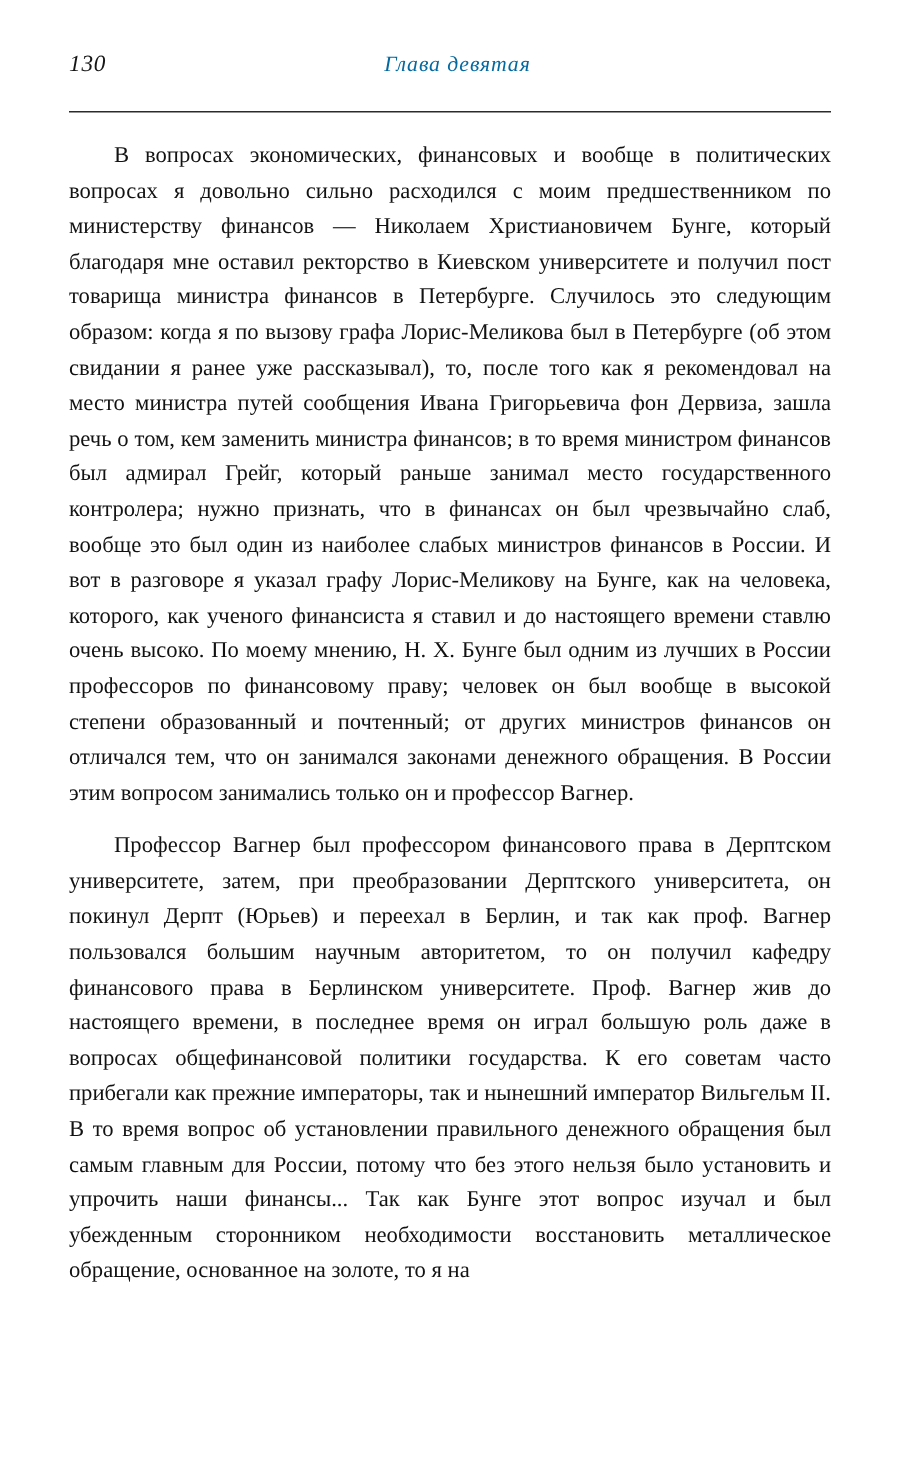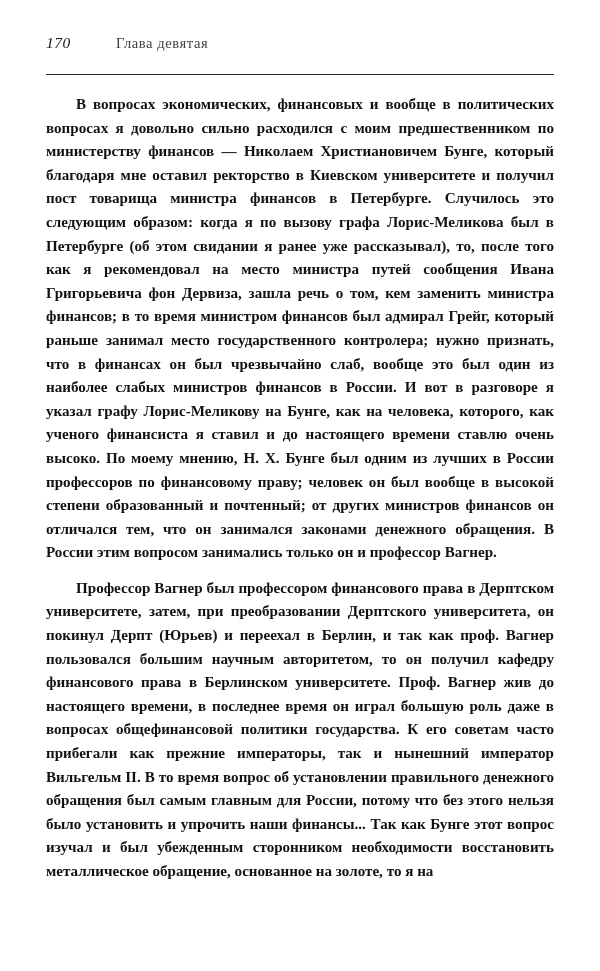--- a/index.html
+++ b/index.html
@@ -30,56 +30,56 @@
   .folio {
     font-style: italic;
     font-size: 15.5px;
     letter-spacing: 0.5px;
     color: #161616;
     width: 70px;
     flex: 0 0 auto;
   }
   .running-title {
     flex: 1 1 auto;
-    text-align: left;
+    text-align: center;
+    font-style: italic;
     font-size: 14.5px;
     letter-spacing: 0.6px;
-    color: #404040;
+    color: #0369a1;
     padding-right: 60px;
   }
   .rule {
     border: none;
     border-top: 1px solid #2b2b2b;
     margin: 0 0 18px 0;
     width: 100%;
   }
   .body-text {
     font-size: 15.1px;
     line-height: 23.6px;
     text-align: justify;
     text-justify: inter-word;
     color: #121212;
     hyphens: manual;
   }
   .body-text p {
     margin: 0;
     text-indent: 30px;
-    font-weight: bold;
   }
   .body-text p + p {
     margin-top: 12px;
   }
 </style>
 </head>
 <body>
 
 <div class="page">
 
   <div class="header">
-    <div class="folio">170</div>
+    <div class="folio">130</div>
     <div class="running-title">Глава девятая</div>
   </div>
 
   <hr class="rule">
 
   <div class="body-text">
     <p>В вопросах экономических, финансовых и вообще в политических вопросах я довольно сильно расходился с моим предшественником по министерству финансов — Николаем Христиановичем Бунге, который благодаря мне оставил ректорство в Киевском университете и получил пост товарища министра финансов в Петербурге. Случилось это следующим образом: когда я по вызову графа Лорис-Меликова был в Петербурге (об этом свидании я ранее уже рассказывал), то, после того как я рекомендовал на место министра путей сообщения Ивана Григорьевича фон Дервиза, зашла речь о том, кем заменить министра финансов; в то время министром финансов был адмирал Грейг, который раньше занимал место государственного контролера; нужно признать, что в финансах он был чрезвычайно слаб, вообще это был один из наиболее слабых министров финансов в России. И вот в разговоре я указал графу Лорис-Меликову на Бунге, как на человека, которого, как ученого финансиста я ставил и до настоящего времени ставлю очень высоко. По моему мнению, Н. Х. Бунге был одним из лучших в России профессоров по финансовому праву; человек он был вообще в высокой степени образованный и почтенный; от других министров финансов он отличался тем, что он занимался законами денежного обращения. В России этим вопросом занимались только он и профессор Вагнер.</p>
     <p>Профессор Вагнер был профессором финансового права в Дерптском университете, затем, при преобразовании Дерптского университета, он покинул Дерпт (Юрьев) и переехал в Берлин, и так как проф. Вагнер пользовался большим научным авторитетом, то он получил кафедру финансового права в Берлинском университете. Проф. Вагнер жив до настоящего времени, в последнее время он играл большую роль даже в вопросах общефинансовой политики государства. К его советам часто прибегали как прежние императоры, так и нынешний император Вильгельм II. В то время вопрос об установлении правильного денежного обращения был самым главным для России, потому что без этого нельзя было установить и упрочить наши финансы... Так как Бунге этот вопрос изучал и был убежденным сторонником необходимости восстановить металлическое обращение, основанное на золоте, то я на</p>
   </div>
 

